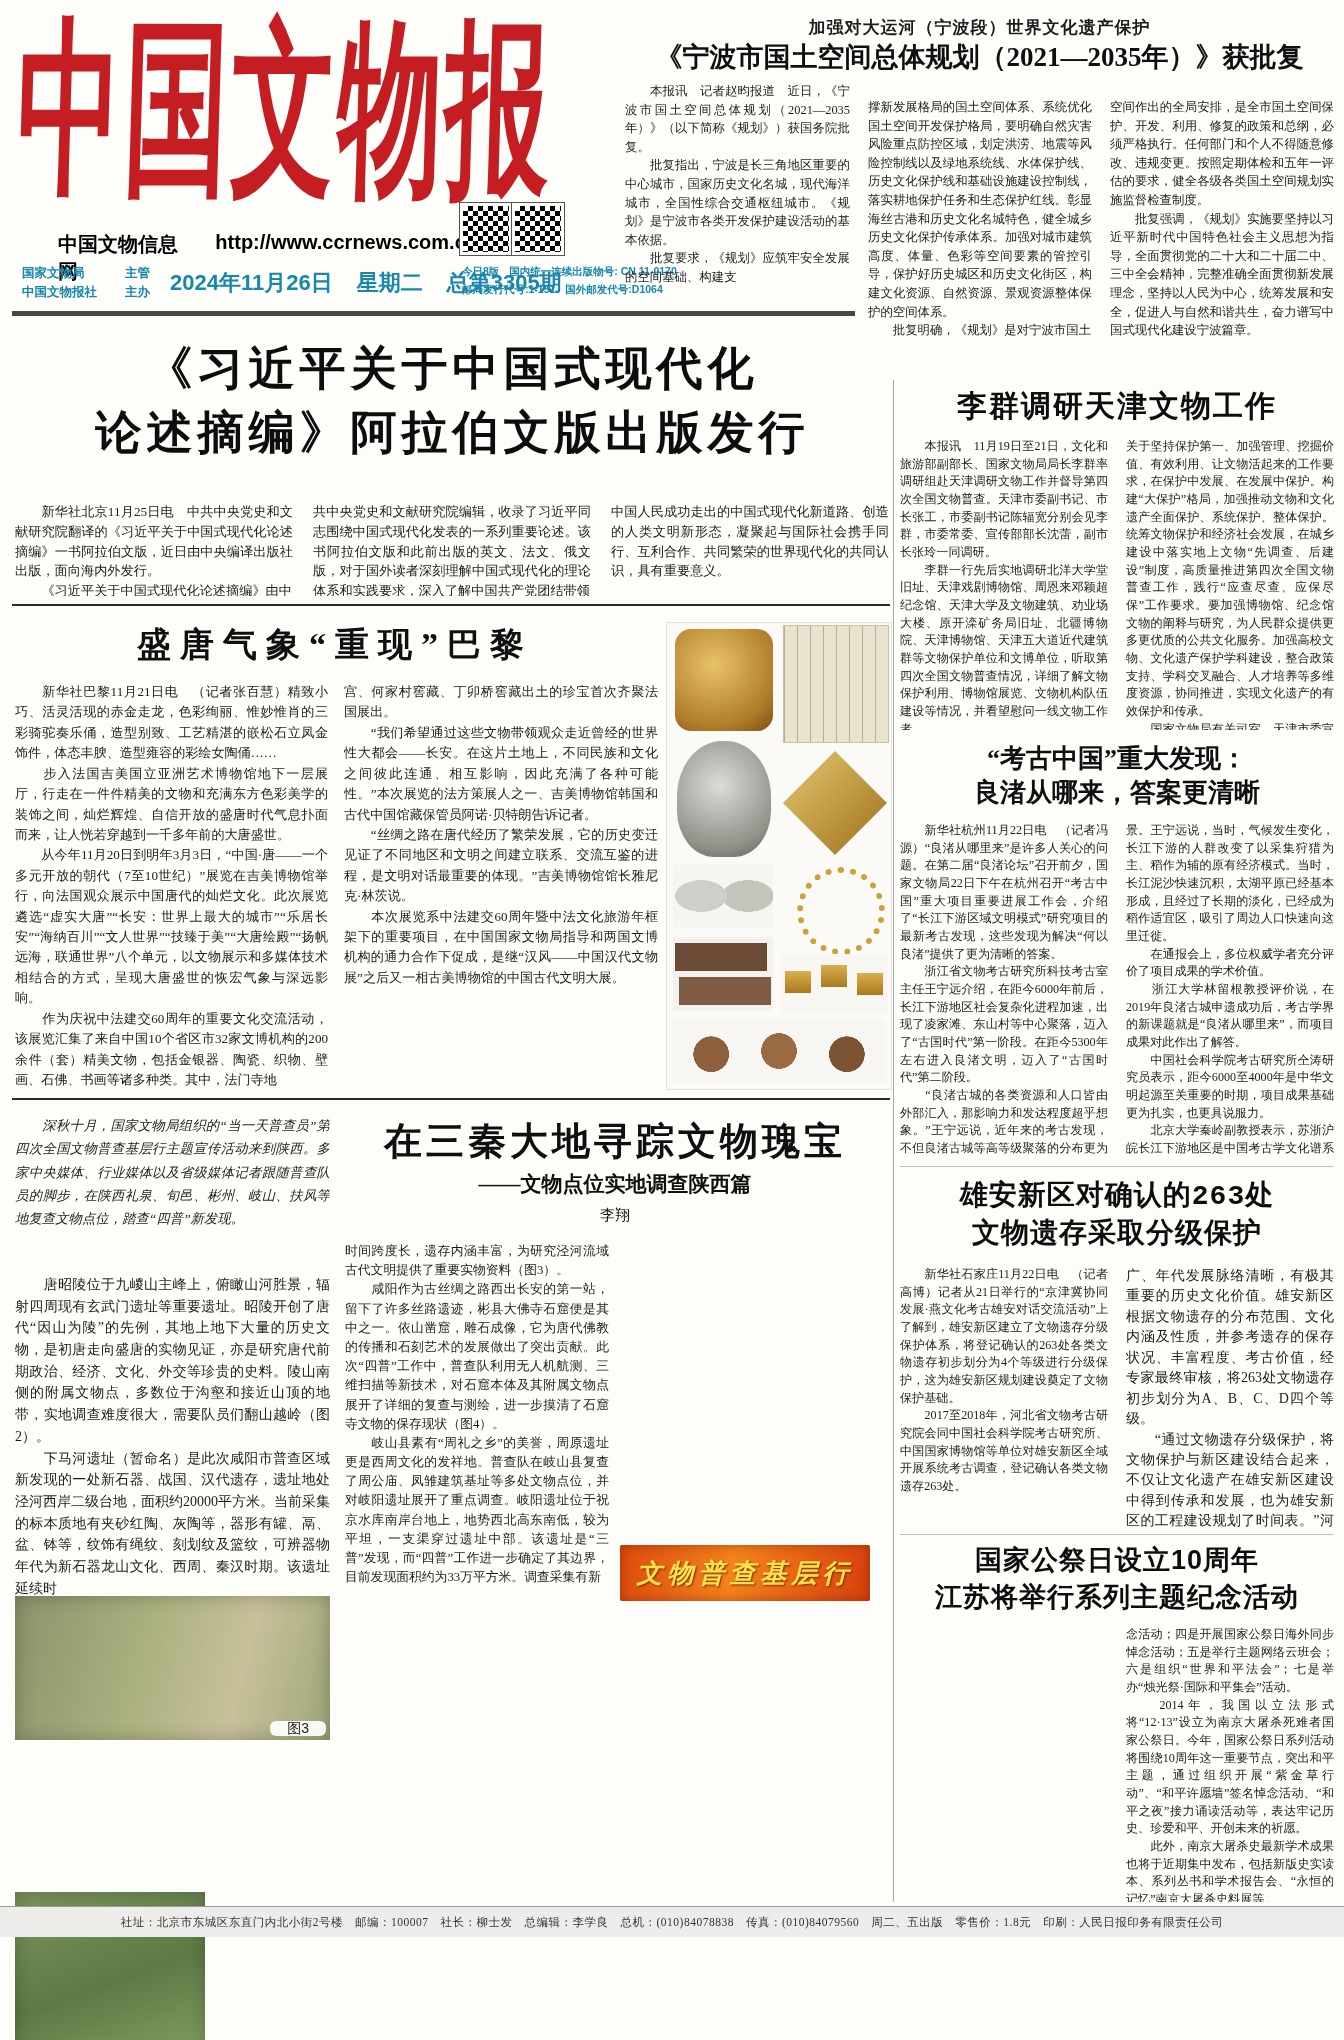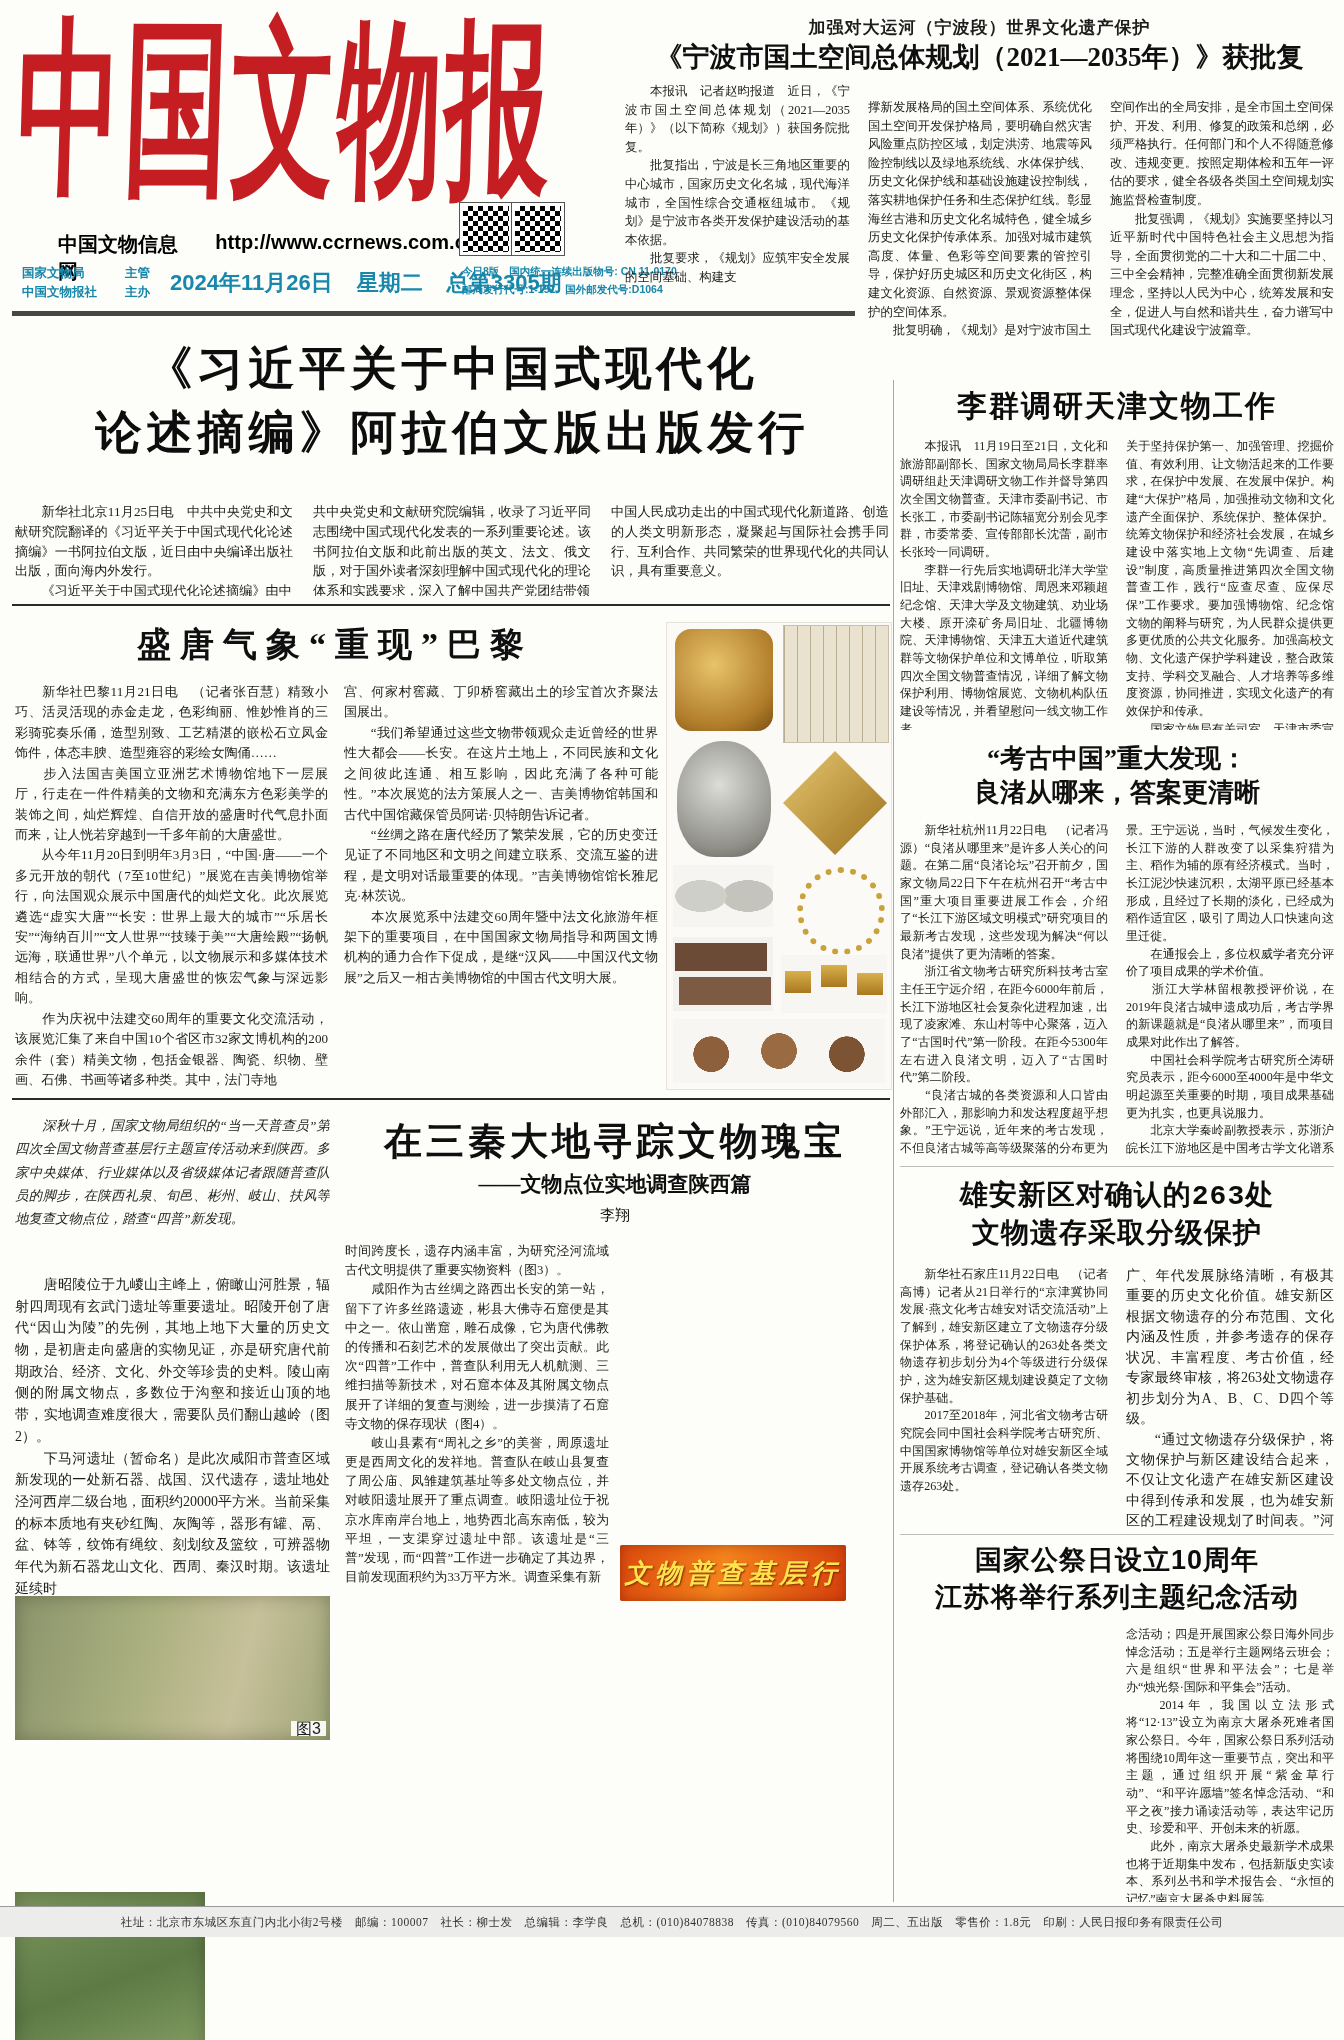--- a/index.html
+++ b/index.html
@@ -20,22 +20,22 @@
   .pub-block{font-size:10.5px;line-height:1.7;white-space:nowrap;}
   .pub-block span{margin-right:10px;}
   .qr{background:conic-gradient(#000 25%,#fff 0 50%,#000 0 75%,#fff 0) 0 0/10px 10px;
       border:3px solid #fff;outline:1px solid #555;}
   .rule{background:#474747;}
   .thin-rule{background:#2a2a2a;}
   .sep-rule{background:#bfbfbf;}
   .v-rule{background:#a8a8a8;}
   .kicker{font-size:17px;font-weight:600;text-align:center;letter-spacing:1px;}
   .photo{position:relative;box-shadow:inset 0 0 18px rgba(0,0,0,.25);}
-  .photo-label{position:absolute;background:rgba(255,255,255,.92);color:#222;font-size:16px;
-               padding:0 5px;line-height:15px;font-family:"Liberation Sans",sans-serif;}
+  .photo-label{position:absolute;background:rgba(255,255,255,.92);color:#222;font-size:14px;
+               padding:0 17px;line-height:15px;font-family:"Liberation Sans",sans-serif;border-radius:6px;}
   .collage{background:#fbfaf7;border:1px solid #e5e2da;}
   .art{position:absolute;}
   .banner{display:flex;align-items:center;justify-content:center;border-radius:2px;
           background:linear-gradient(100deg,#dd4a0e,#f4831c 45%,#d8400d);box-shadow:inset 0 0 12px rgba(120,30,0,.5);}
   .banner span{color:#ffe34d;font-family:"Liberation Sans",sans-serif;font-weight:700;font-style:italic;
                font-size:26px;letter-spacing:5px;text-shadow:1px 1px 2px #7a2a00;}
   .intro{font-style:italic;font-size:13.4px;line-height:1.74;}
   .footer-bar{background:#ececea;border-top:1px solid #9a9a9a;display:flex;align-items:center;justify-content:center;
               font-size:11.5px;color:#333;letter-spacing:.5px;}
 </style>
@@ -131,21 +131,21 @@
   <div class="abs h-serif" style="left:340px;top:1116px;width:550px;font-size:38px;letter-spacing:4px;">在三秦大地寻踪文物瑰宝</div>
   <div class="abs h-serif" style="left:340px;top:1170px;width:550px;font-size:21px;font-weight:600;">——文物点位实地调查陕西篇</div>
   <div class="abs h-serif" style="left:340px;top:1206px;width:550px;font-size:15px;font-weight:400;">李翔</div>
 
   <div class="abs flow col" style="left:15px;top:1246px;width:315px;height:342px;font-size:14px;line-height:1.55;margin-top:28px;">　　唐昭陵位于九嵕山主峰上，俯瞰山河胜景，辐射四周现有玄武门遗址等重要遗址。昭陵开创了唐代“因山为陵”的先例，其地上地下大量的历史文物，是初唐走向盛唐的实物见证，亦是研究唐代前期政治、经济、文化、外交等珍贵的史料。陵山南侧的附属文物点，多数位于沟壑和接近山顶的地带，实地调查难度很大，需要队员们翻山越岭（图2）。
 　　下马河遗址（暂命名）是此次咸阳市普查区域新发现的一处新石器、战国、汉代遗存，遗址地处泾河西岸二级台地，面积约20000平方米。当前采集的标本质地有夹砂红陶、灰陶等，器形有罐、鬲、盆、钵等，纹饰有绳纹、刻划纹及篮纹，可辨器物年代为新石器龙山文化、西周、秦汉时期。该遗址延续时</div>
   <div class="abs flow col" style="left:345px;top:1242px;width:264px;height:346px;font-size:12.8px;line-height:1.5;">时间跨度长，遗存内涵丰富，为研究泾河流域古代文明提供了重要实物资料（图3）。
 　　咸阳作为古丝绸之路西出长安的第一站，留下了许多丝路遗迹，彬县大佛寺石窟便是其中之一。依山凿窟，雕石成像，它为唐代佛教的传播和石刻艺术的发展做出了突出贡献。此次“四普”工作中，普查队利用无人机航测、三维扫描等新技术，对石窟本体及其附属文物点展开了详细的复查与测绘，进一步摸清了石窟寺文物的保存现状（图4）。
 　　岐山县素有“周礼之乡”的美誉，周原遗址更是西周文化的发祥地。普查队在岐山县复查了周公庙、凤雏建筑基址等多处文物点位，并对岐阳遗址展开了重点调查。岐阳遗址位于祝京水库南岸台地上，地势西北高东南低，较为平坦，一支渠穿过遗址中部。该遗址是“三普”发现，而“四普”工作进一步确定了其边界，目前发现面积约为33万平方米。调查采集有新</div>
 
-  <div class="abs banner" style="left:620px;top:1545px;width:226px;height:56px;">
+  <div class="abs banner" style="left:620px;top:1545px;width:250px;height:56px;">
     <span>文物普查基层行</span>
   </div>
 
   <div class="abs photo" style="left:15px;top:1596px;width:315px;height:144px;background:linear-gradient(105deg,#8a936b,#aab07f 40%,#c7c09a 70%,#9fa678);">
     <span class="photo-label" style="right:4px;bottom:4px;">图3</span>
   </div>
   <div class="abs photo" style="left:15px;top:1748px;width:190px;height:182px;background:linear-gradient(160deg,#7c955d,#5d7a45 50%,#8aa368);">
     
   </div>
 

